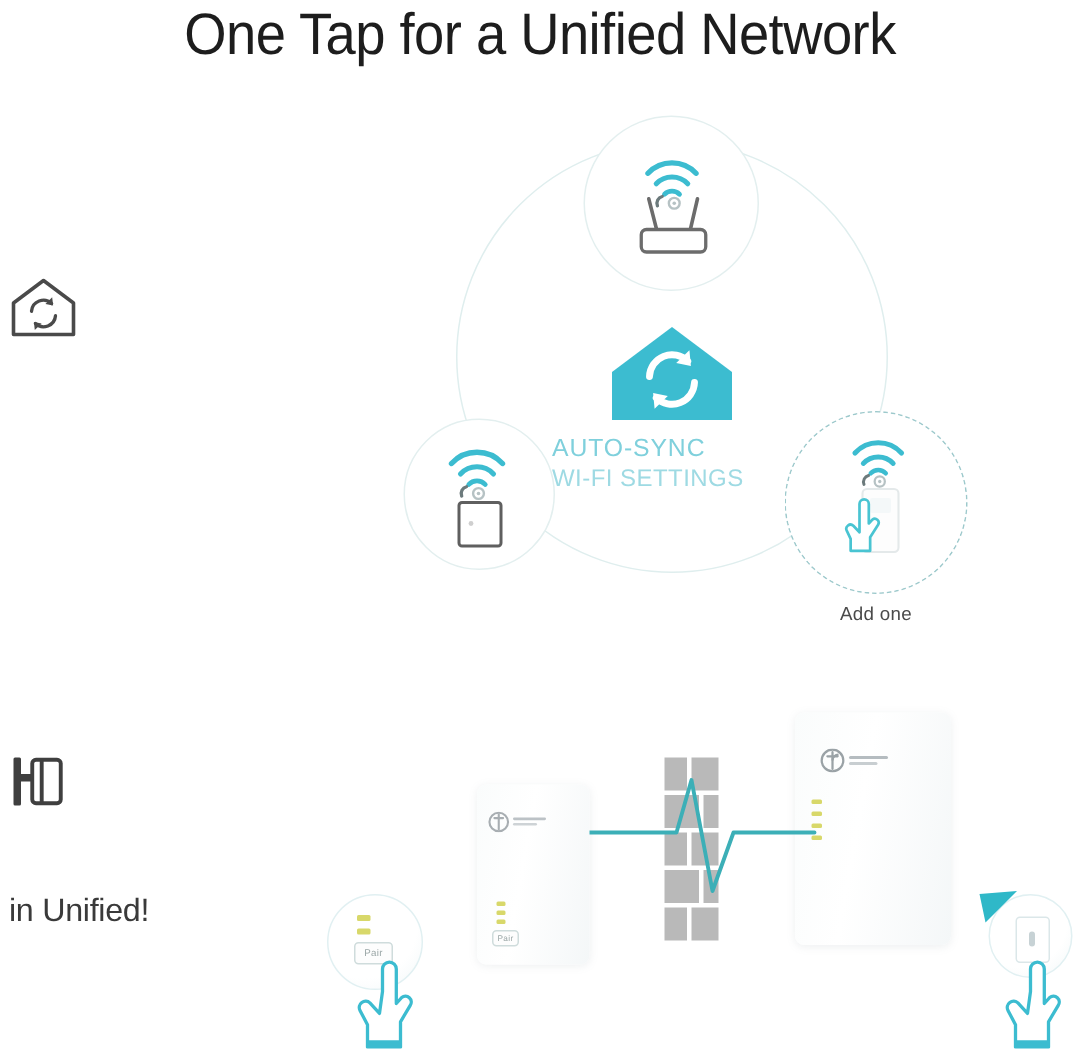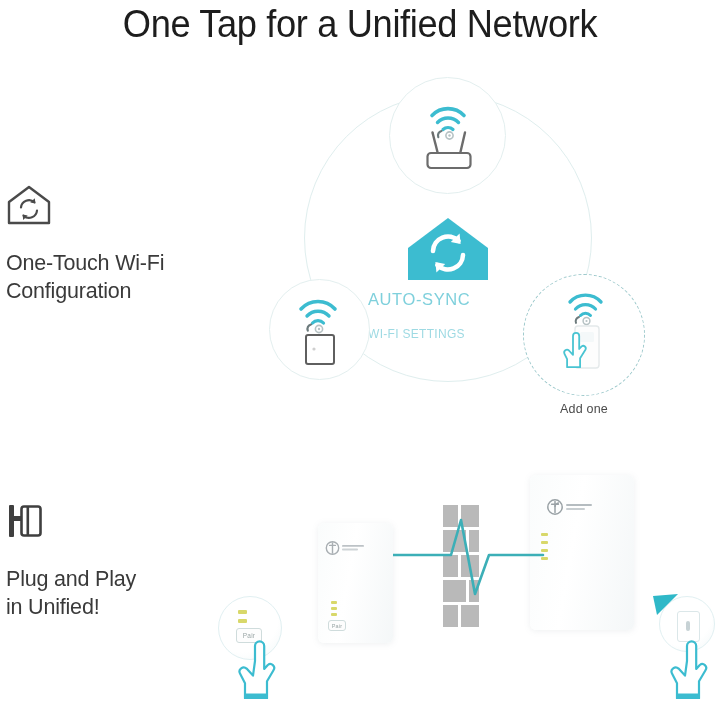--- a/index.html
+++ b/index.html
@@ -122,22 +122,22 @@
   }
   .center-house { display: block; margin: 0 auto; }
   .center-title {
     margin-top: 8px;
     font-size: 16.5px;
     letter-spacing: 0.6px;
     color: #7fd0dc;
     font-weight: 400;
   }
   .center-sub {
-    margin-top: 18px;
-    font-size: 12px;
+    margin-top: 2px;
+    font-size: 16px;
     letter-spacing: 0.3px;
     color: #9edae3;
     font-weight: 400;
   }
 
   .add-one-label {
     position: absolute;
     left: 265px;
     top: 322px;
     width: 122px;
@@ -238,37 +238,33 @@
 <div class="feature feature-1">
   <div class="feature-icon">
     <svg width="46" height="44" viewBox="0 0 46 44" aria-hidden="true">
       <path d="M3 19 L23 4 L43 19 L43 40 L3 40 Z" fill="none" stroke="#4a4a4a" stroke-width="2.4" stroke-linejoin="round"></path>
       <path d="M15 24.5 a8 8 0 0 1 13.4 -5.2" fill="none" stroke="#4a4a4a" stroke-width="2.2" stroke-linecap="round"></path>
       <path d="M31 27.5 a8 8 0 0 1 -13.4 5.2" fill="none" stroke="#4a4a4a" stroke-width="2.2" stroke-linecap="round"></path>
       <path d="M28.8 15.2 L29.4 20.6 L24.3 19.6 Z" fill="#4a4a4a"></path>
       <path d="M17.2 37 L16.6 31.6 L21.7 32.6 Z" fill="#4a4a4a"></path>
     </svg>
   </div>
-  <div class="feature-label">
-    <span>One-Touch Wi-Fi</span><br>
-    <span>Configuration</span>
-  </div>
 </div>
 
 <div class="feature feature-2">
   <div class="feature-icon">
     <svg width="46" height="44" viewBox="0 0 46 44" aria-hidden="true">
       <rect x="3" y="6" width="5" height="32" rx="1" fill="#3f3f3f"></rect>
       <rect x="8" y="17" width="7" height="5" fill="#3f3f3f"></rect>
       <rect x="15.5" y="7.5" width="19" height="29" rx="2.5" fill="none" stroke="#3f3f3f" stroke-width="2.6"></rect>
       <rect x="20.5" y="7.5" width="2.6" height="29" fill="#3f3f3f"></rect>
     </svg>
   </div>
   <div class="feature-label">
-    <span>Plug and Play</span><br>
+    <br>
     <span>in Unified!</span>
   </div>
 </div>
 
 <div class="diagram">
 
   <div class="ring"></div>
 
   <div class="center-block">
     <svg class="center-house" width="84" height="66" viewBox="0 0 84 66" aria-hidden="true">

